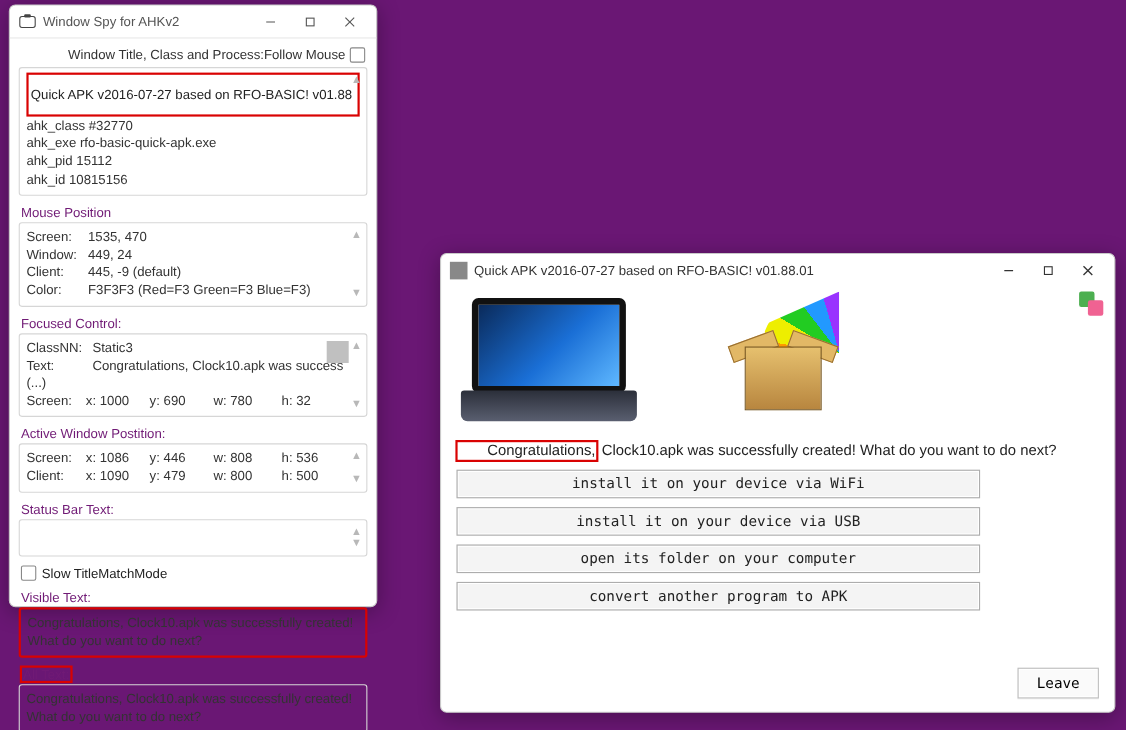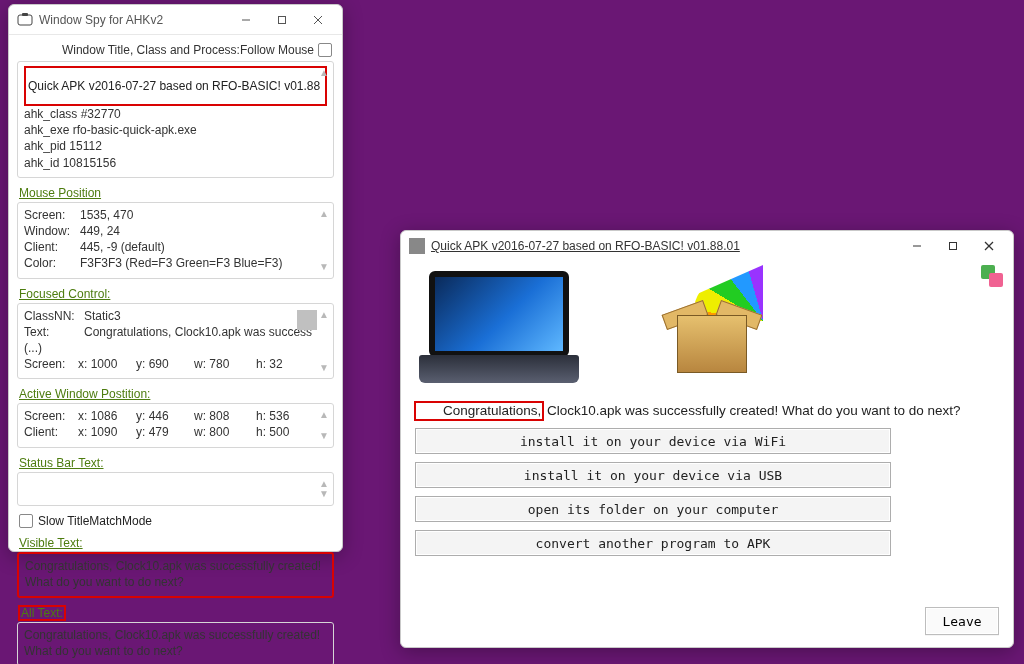--- a/index.html
+++ b/index.html
@@ -62,21 +62,21 @@
     position: relative;
     line-height: 1.35;
     color: #333;
   }
   .section-box .scroll-hint {
     position: absolute; right: 4px;
     color: #b8b8b8; font-size: 10px;
   }
   .section-box .scroll-hint.top { top: 4px; }
   .section-box .scroll-hint.bot { bottom: 4px; }
-  .section-label { color: #4d7c0f; padding: 4px 2px 0 2px; text-decoration: underline; }
+  .section-label { color: #701a75; padding: 4px 2px 0 2px; }
   .red-outline { border: 2px solid #d90202; }
   .red-outline-thin { outline: 2px solid #d90202; outline-offset: -1px; display: inline-block; padding: 0 2px; }
   .grid-pos {
     display: grid;
     grid-template-columns: 52px 1fr;
     column-gap: 4px;
   }
   .grid4 {
     display: grid;
     grid-template-columns: 52px 56px 56px 60px 50px;
@@ -85,21 +85,21 @@
   .grey-square {
     position: absolute; right: 16px; top: 6px;
     width: 20px; height: 20px;
     background: #c0c0c0;
   }
   .status-line { color: #333; padding: 4px 2px; }
 
   
   #qapk { left: 400px; top: 230px; width: 614px; height: 418px; }
   #qapk .titlebar { border-bottom: none; }
-  #qapk .titlebar .title-text { color: #333; text-decoration: underline; }
+  #qapk .titlebar .title-text { color: #333; }
   #qapk .body { padding: 4px 12px 10px 12px; position: relative; height: calc(100% - 30px); }
   .imgs-row { display: flex; gap: 80px; align-items: flex-start; padding: 6px 0 10px 6px; }
   .laptop {
     width: 160px; height: 118px; position: relative;
   }
   .laptop .screen {
     width: 140px; height: 86px;
     background: linear-gradient(135deg,#0a2a5a,#1a6fd6 55%,#5fb8ff);
     border: 6px solid #111;
     border-radius: 6px;

